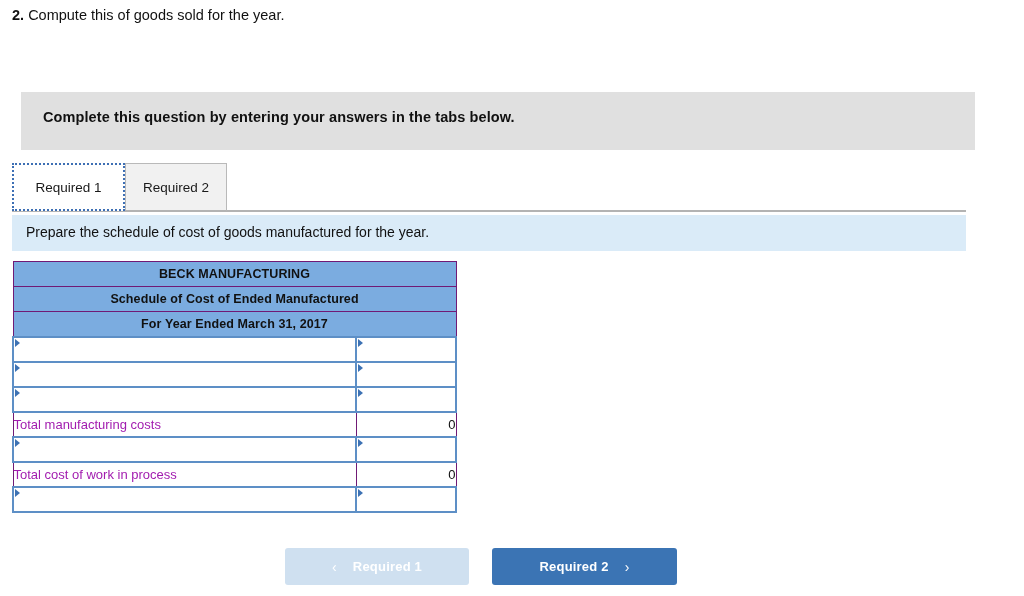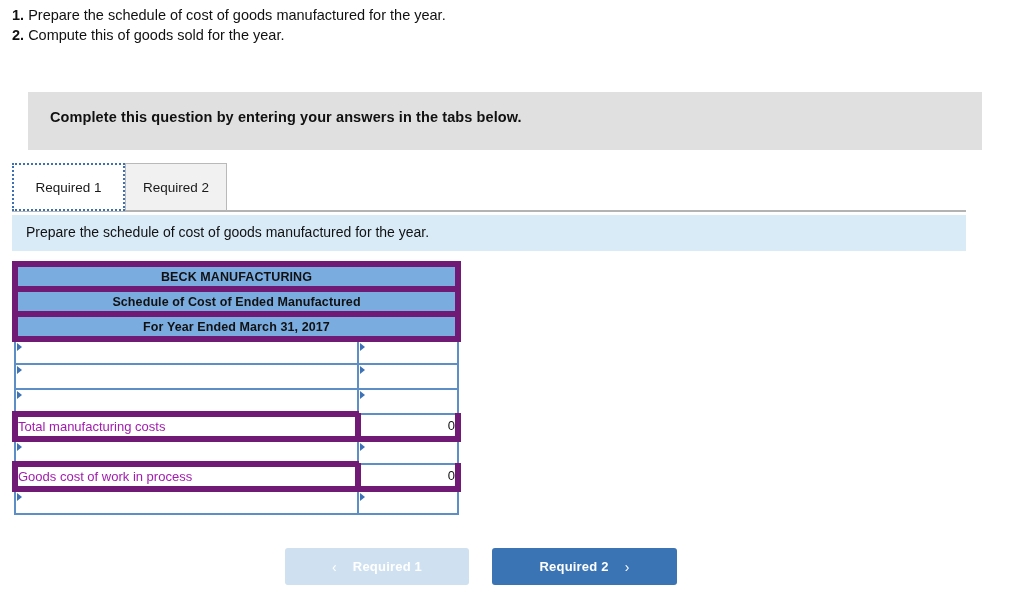--- a/index.html
+++ b/index.html
@@ -35,21 +35,21 @@
     color: #111;
     white-space: nowrap;
   }
   .req-num {
     font-weight: bold;
   }
 
   
   #complete-banner {
     position: absolute;
-    left: 28px;
+    left: 21px;
     top: 92px;
     width: 954px;
     height: 58px;
     background: #e0e0e0;
     box-sizing: border-box;
   }
   #complete-banner .banner-text {
     position: absolute;
     left: 22px;
     top: 17px;
@@ -130,21 +130,21 @@
     border-collapse: collapse;
     table-layout: fixed;
     font-size: 12.5px;
   }
   #schedule-table col.c-label { width: 343px; }
   #schedule-table col.c-value { width: 100px; }
 
   #schedule-table td {
     height: 25px;
     padding: 0;
-    border: 6px solid #701a75;
+    border: 1px solid #701a75;
     background: #ffffff;
     vertical-align: middle;
     box-sizing: border-box;
   }
 
   .hdr td {
     background: #7bace0 !important;
     text-align: center;
     font-weight: bold;
     font-size: 12.5px;
@@ -237,24 +237,20 @@
   .chev {
     font-size: 14px;
     font-weight: normal;
     line-height: 1;
   }
 </style>
 </head>
 <body>
 
 <div id="required-block">
-  <div class="req-line">
-    <span class="req-num">1.</span>
-    <span>Prepare the schedule of cost of goods manufactured for the year.</span>
-  </div>
   <div class="req-line">
     <span class="req-num">2.</span>
     <span>Compute this of goods sold for the year.</span>
   </div>
 </div>
 
 <div id="complete-banner">
   <div class="banner-text">Complete this question by entering your answers in the tabs below.</div>
 </div>
 
@@ -321,21 +317,21 @@
     <tr>
       <td class="input-cell">
         <span class="caret"></span>
       </td>
       <td class="input-cell">
         <span class="caret"></span>
       </td>
     </tr>
 
     <tr>
-      <td class="label-cell">Goods cost of work in process</td>
+      <td class="label-cell">Total cost of work in process</td>
       <td class="value-cell subtotal">0</td>
     </tr>
 
     <tr>
       <td class="input-cell">
         <span class="caret"></span>
       </td>
       <td class="input-cell">
         <span class="caret"></span>
       </td>

